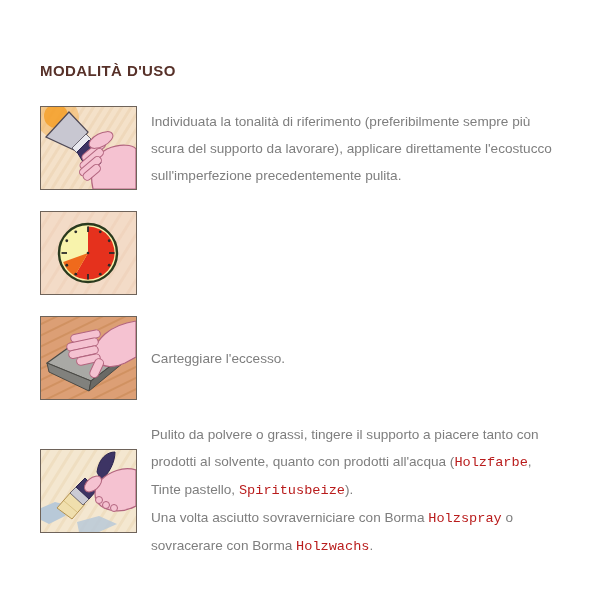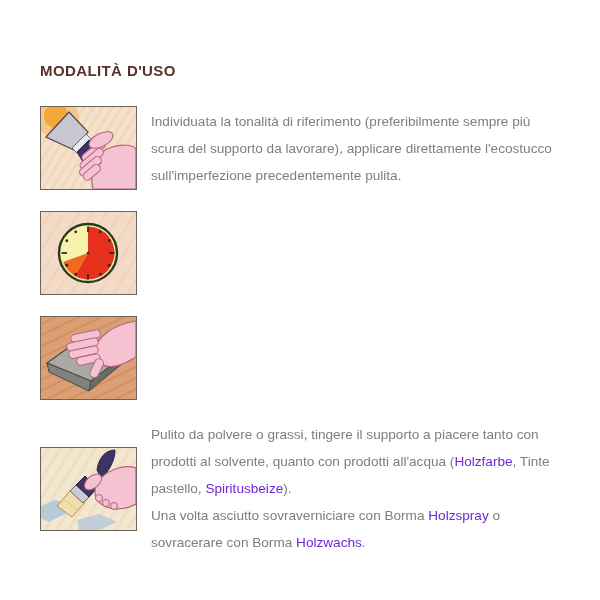--- a/index.html
+++ b/index.html
@@ -42,23 +42,24 @@
   }
   .icon-box svg { display: block; }
   .step-text {
     margin: 0;
     width: 410px;
     font-size: 13.6px;
     line-height: 27px;
     color: #7e7e7e;
   }
   .product-link {
-    color: #6d28d9;
+    color: #b91c1c;
     text-decoration: none;
     cursor: pointer;
+    font-family: Liberation Mono, monospace;
   }
 </style>
 </head>
 <body>
 
 <div class="page">
   <div class="content">
 
     <h2 class="section-title">MODALITÀ D'USO</h2>
 
@@ -170,20 +171,21 @@
           <path d="M95,4 C82,6 72,10 64,17 C54,26 50,36 56,44 C62,51 74,51 84,46 L95,40 Z" fill="#f5c2d1" stroke="#b2647e" stroke-width="1.2"></path>
           <g fill="#f5c2d1" stroke="#b2647e" stroke-width="1">
             <rect x="60" y="20" width="30" height="8" rx="4" transform="rotate(168 60 20)"></rect>
             <rect x="58" y="28" width="32" height="8" rx="4" transform="rotate(168 58 28)"></rect>
             <rect x="58" y="36" width="30" height="8" rx="4" transform="rotate(168 58 36)"></rect>
             <rect x="60" y="44" width="24" height="8" rx="4" transform="rotate(168 60 44)"></rect>
             <rect x="64" y="44" width="20" height="9" rx="4.5" transform="rotate(115 64 44)"></rect>
           </g>
         </svg>
       </div>
+      <p class="step-text"><span>Carteggiare l'eccesso.</span></p>
     </div>
 
     <div class="step">
       <div class="icon-box">
         <svg width="95" height="82" viewBox="0 0 95 82" xmlns="http://www.w3.org/2000/svg">
           <rect x="0" y="0" width="95" height="82" fill="#f4e7d0"></rect>
           <g stroke="#e8d2ac" stroke-width="3" opacity="0.4" transform="rotate(-58 47 41)">
             <line x1="-60" y1="-24" x2="160" y2="-24"></line>
               <line x1="-60" y1="-14" x2="160" y2="-14"></line>
             <line x1="-60" y1="-4" x2="160" y2="-4"></line>

